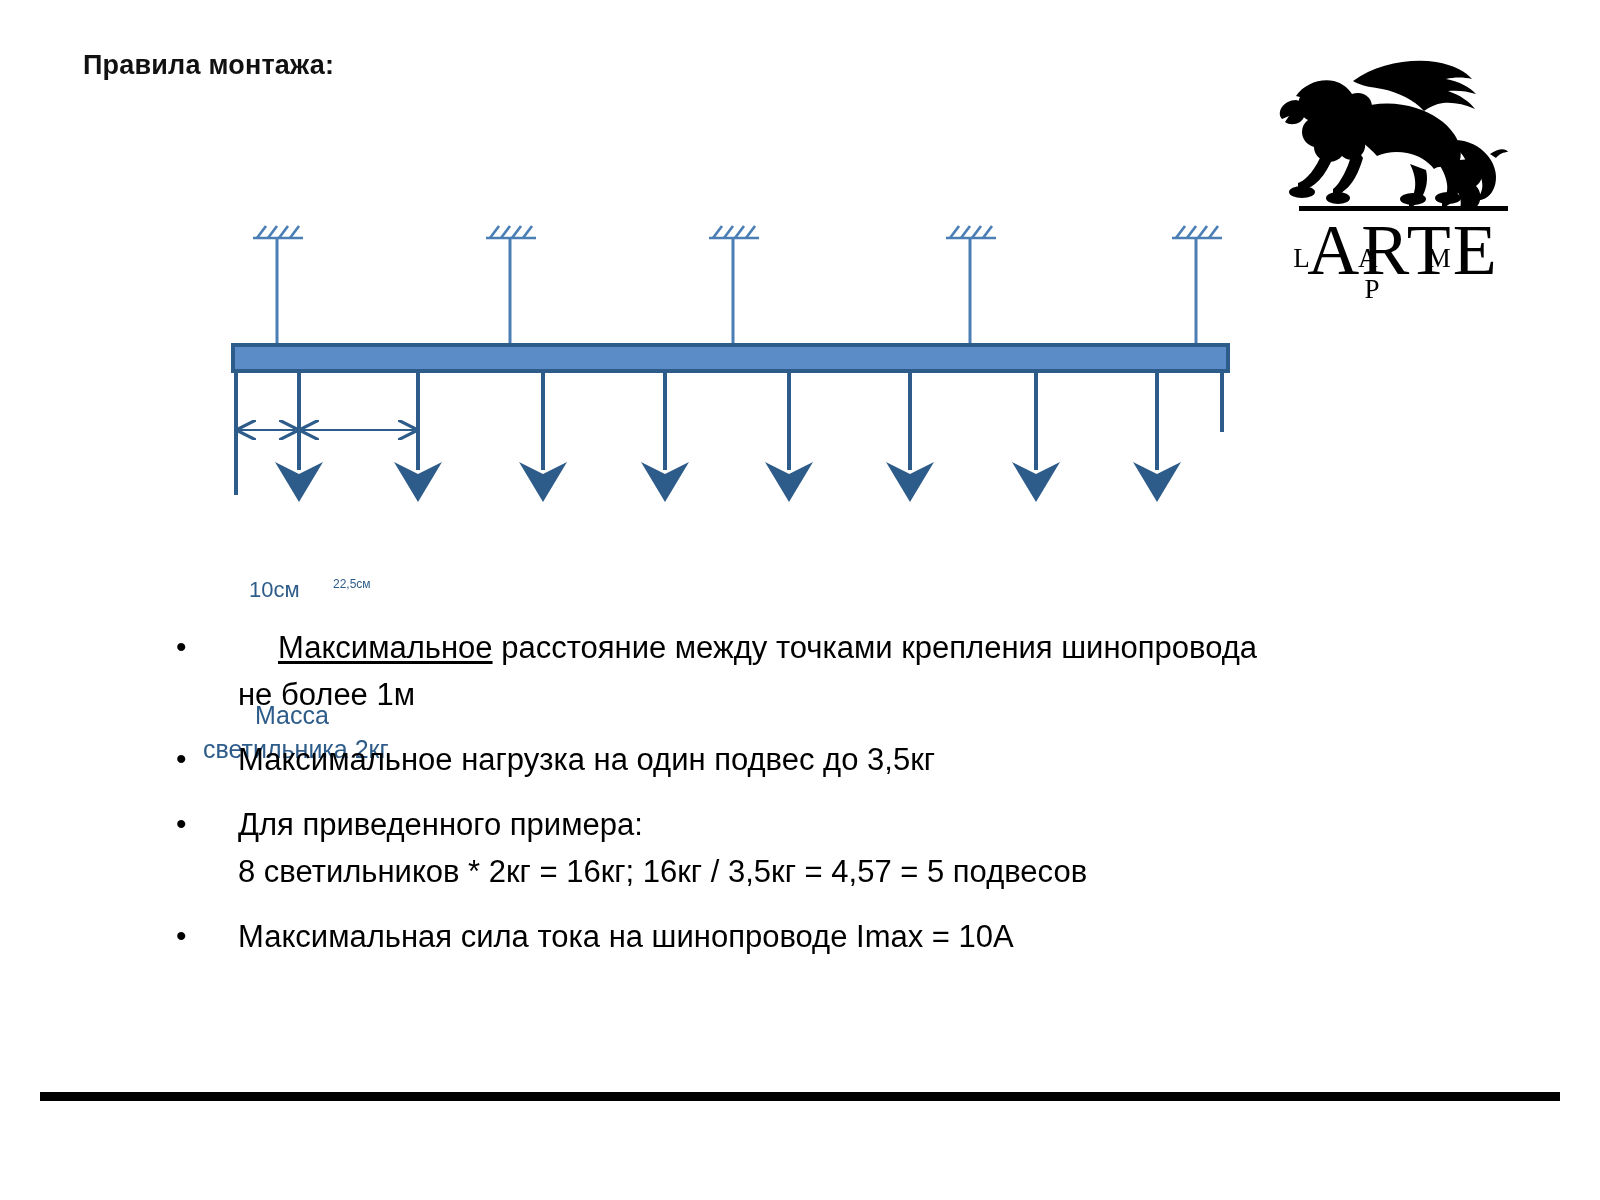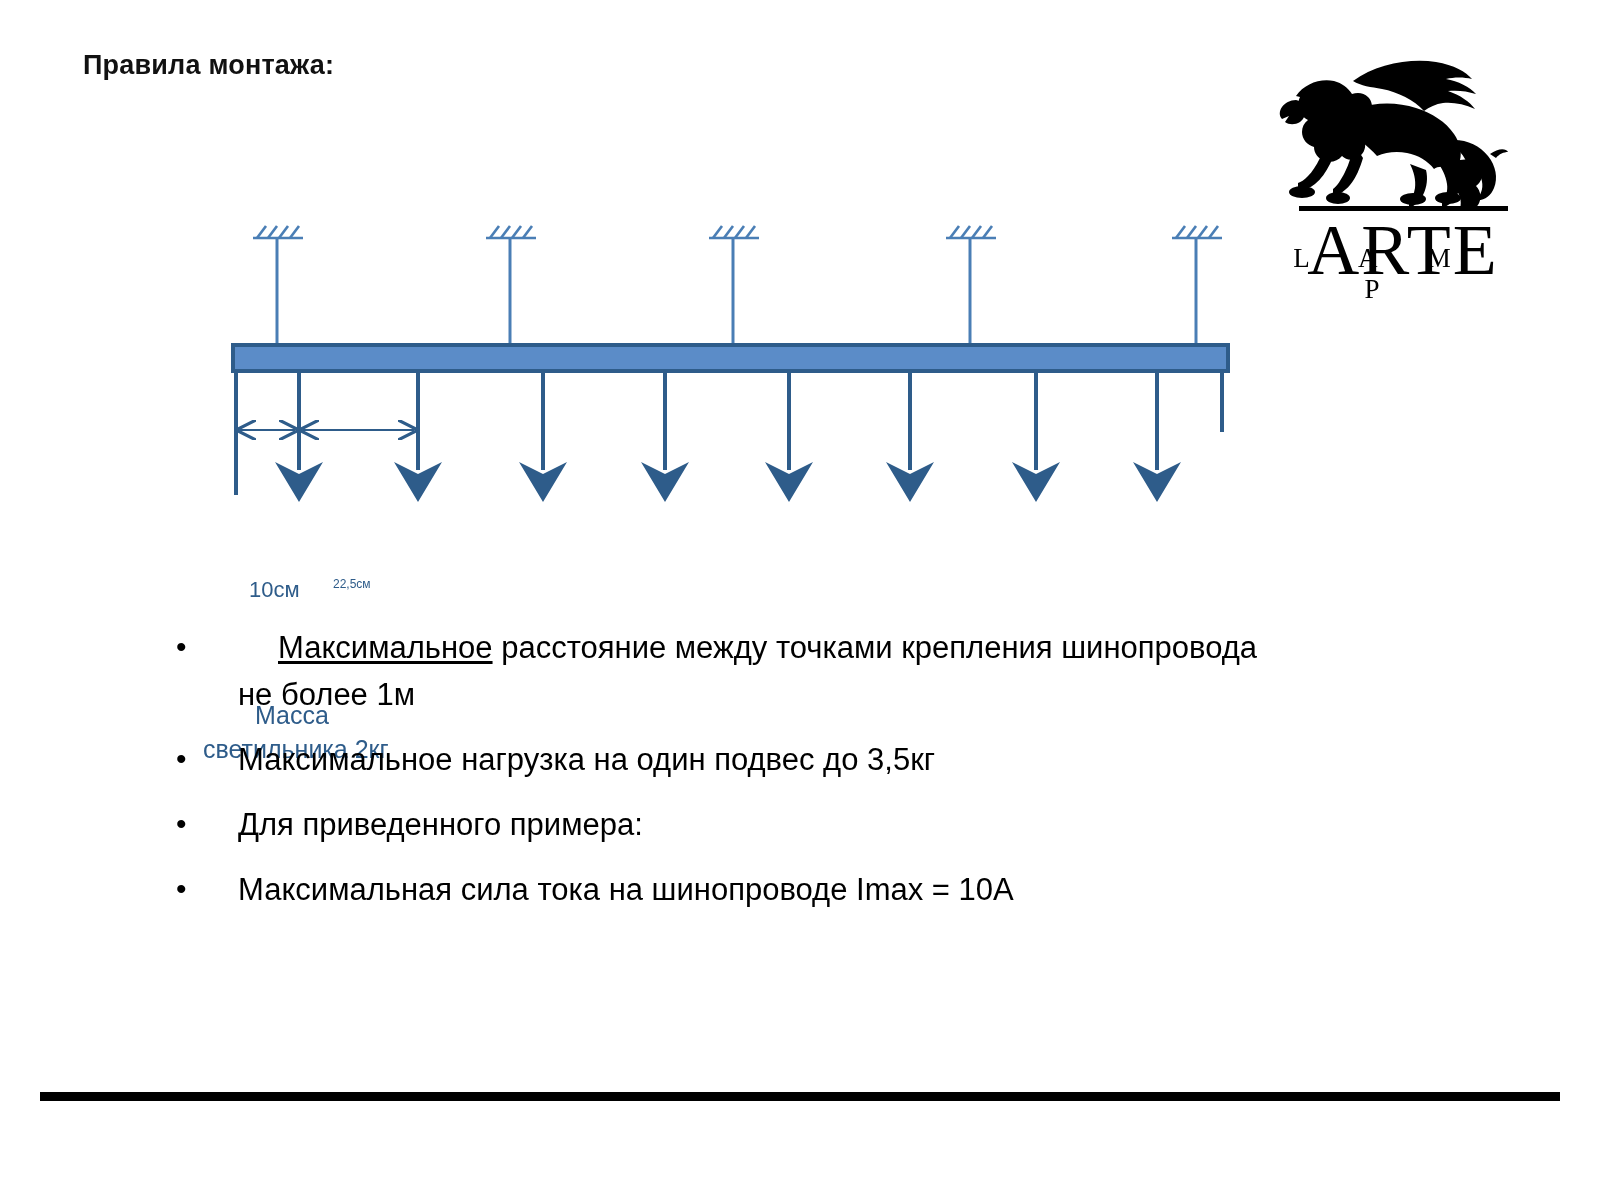--- a/index.html
+++ b/index.html
@@ -266,20 +266,21 @@
     <div class="bullet-dot">•</div>
     <div class="bullet-body">
       <div class="bullet-line">Максимальное нагрузка на один подвес до 3,5кг</div>
     </div>
   </div>
 
   <div class="bullet-row">
     <div class="bullet-dot">•</div>
     <div class="bullet-body">
       <div class="bullet-line">Для приведенного примера:</div>
+      <div class="bullet-line">8 светильников * 2кг = 16кг;   16кг / 3,5кг = 4,57 = 5 подвесов</div>
     </div>
   </div>
 
   <div class="bullet-row">
     <div class="bullet-dot">•</div>
     <div class="bullet-body">
       <div class="bullet-line">Максимальная сила тока на шинопроводе Imax = 10А</div>
     </div>
   </div>
 

